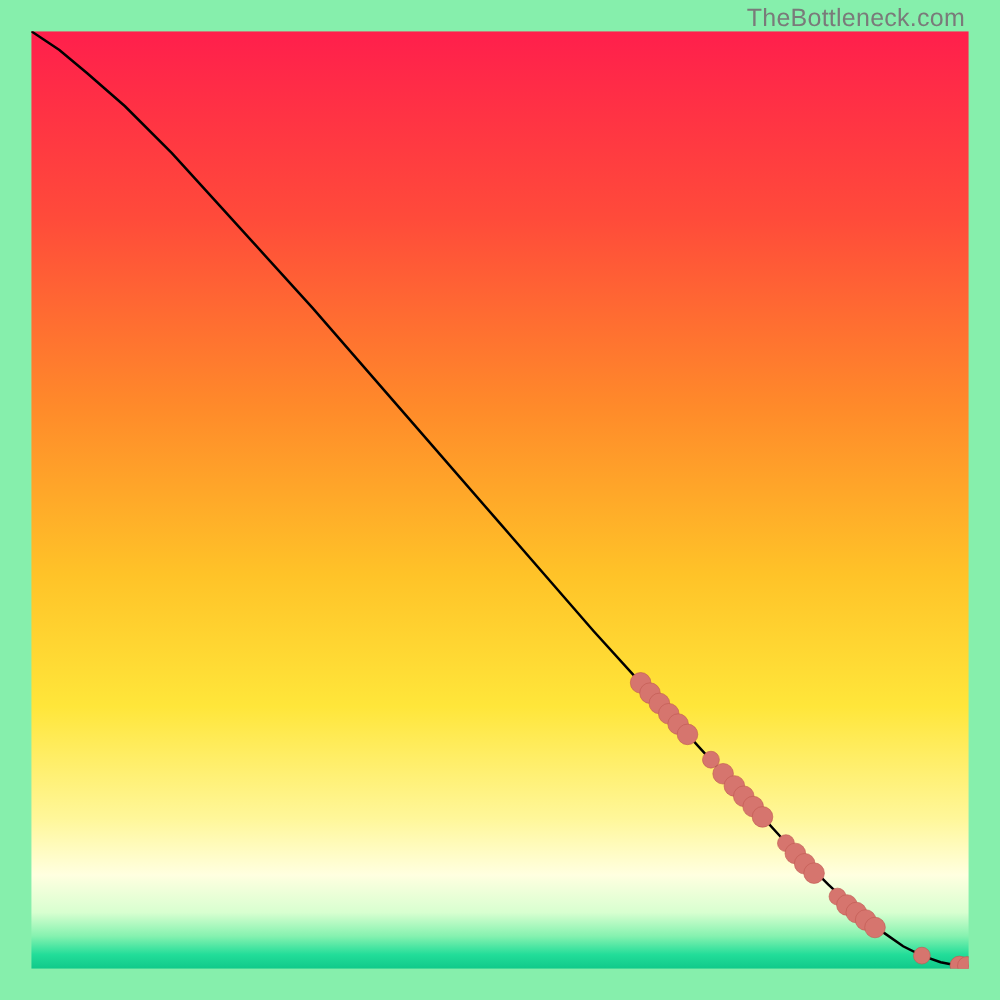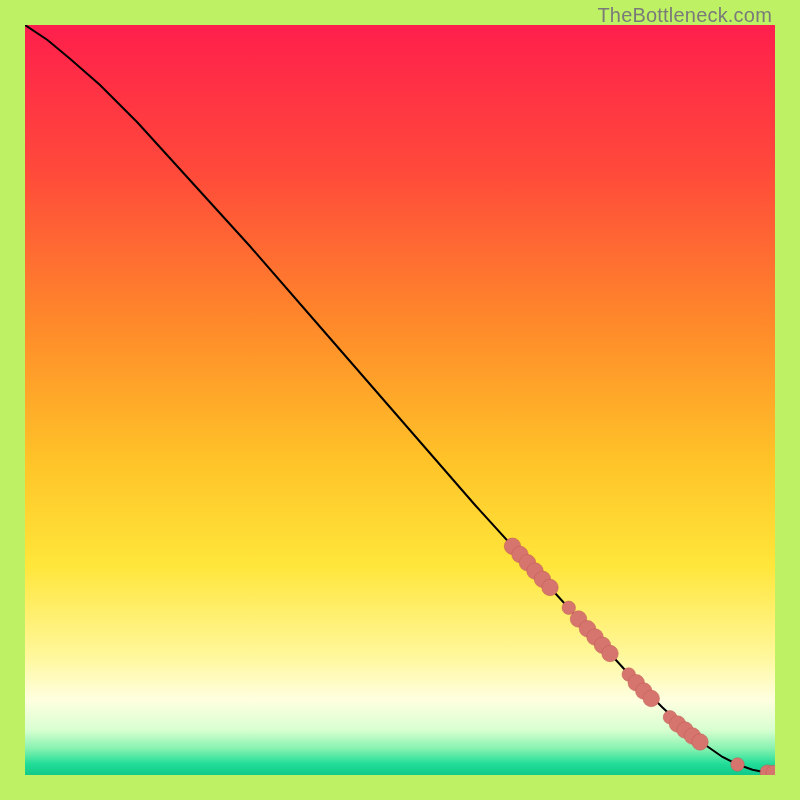--- a/index.html
+++ b/index.html
@@ -8,21 +8,21 @@
     width: 800px;
     height: 800px;
     overflow: hidden;
     background: #000;
     font-family: Arial, Helvetica, sans-serif;
   }
   .stage {
     position: relative;
     width: 800px;
     height: 800px;
-    background: #bef264;
+    background: #86efac;
   }
   .plot-area {
     position: absolute;
     left: 25px;
     top: 25px;
     width: 750px;
     height: 750px;
   }
   .watermark {
     position: absolute;

